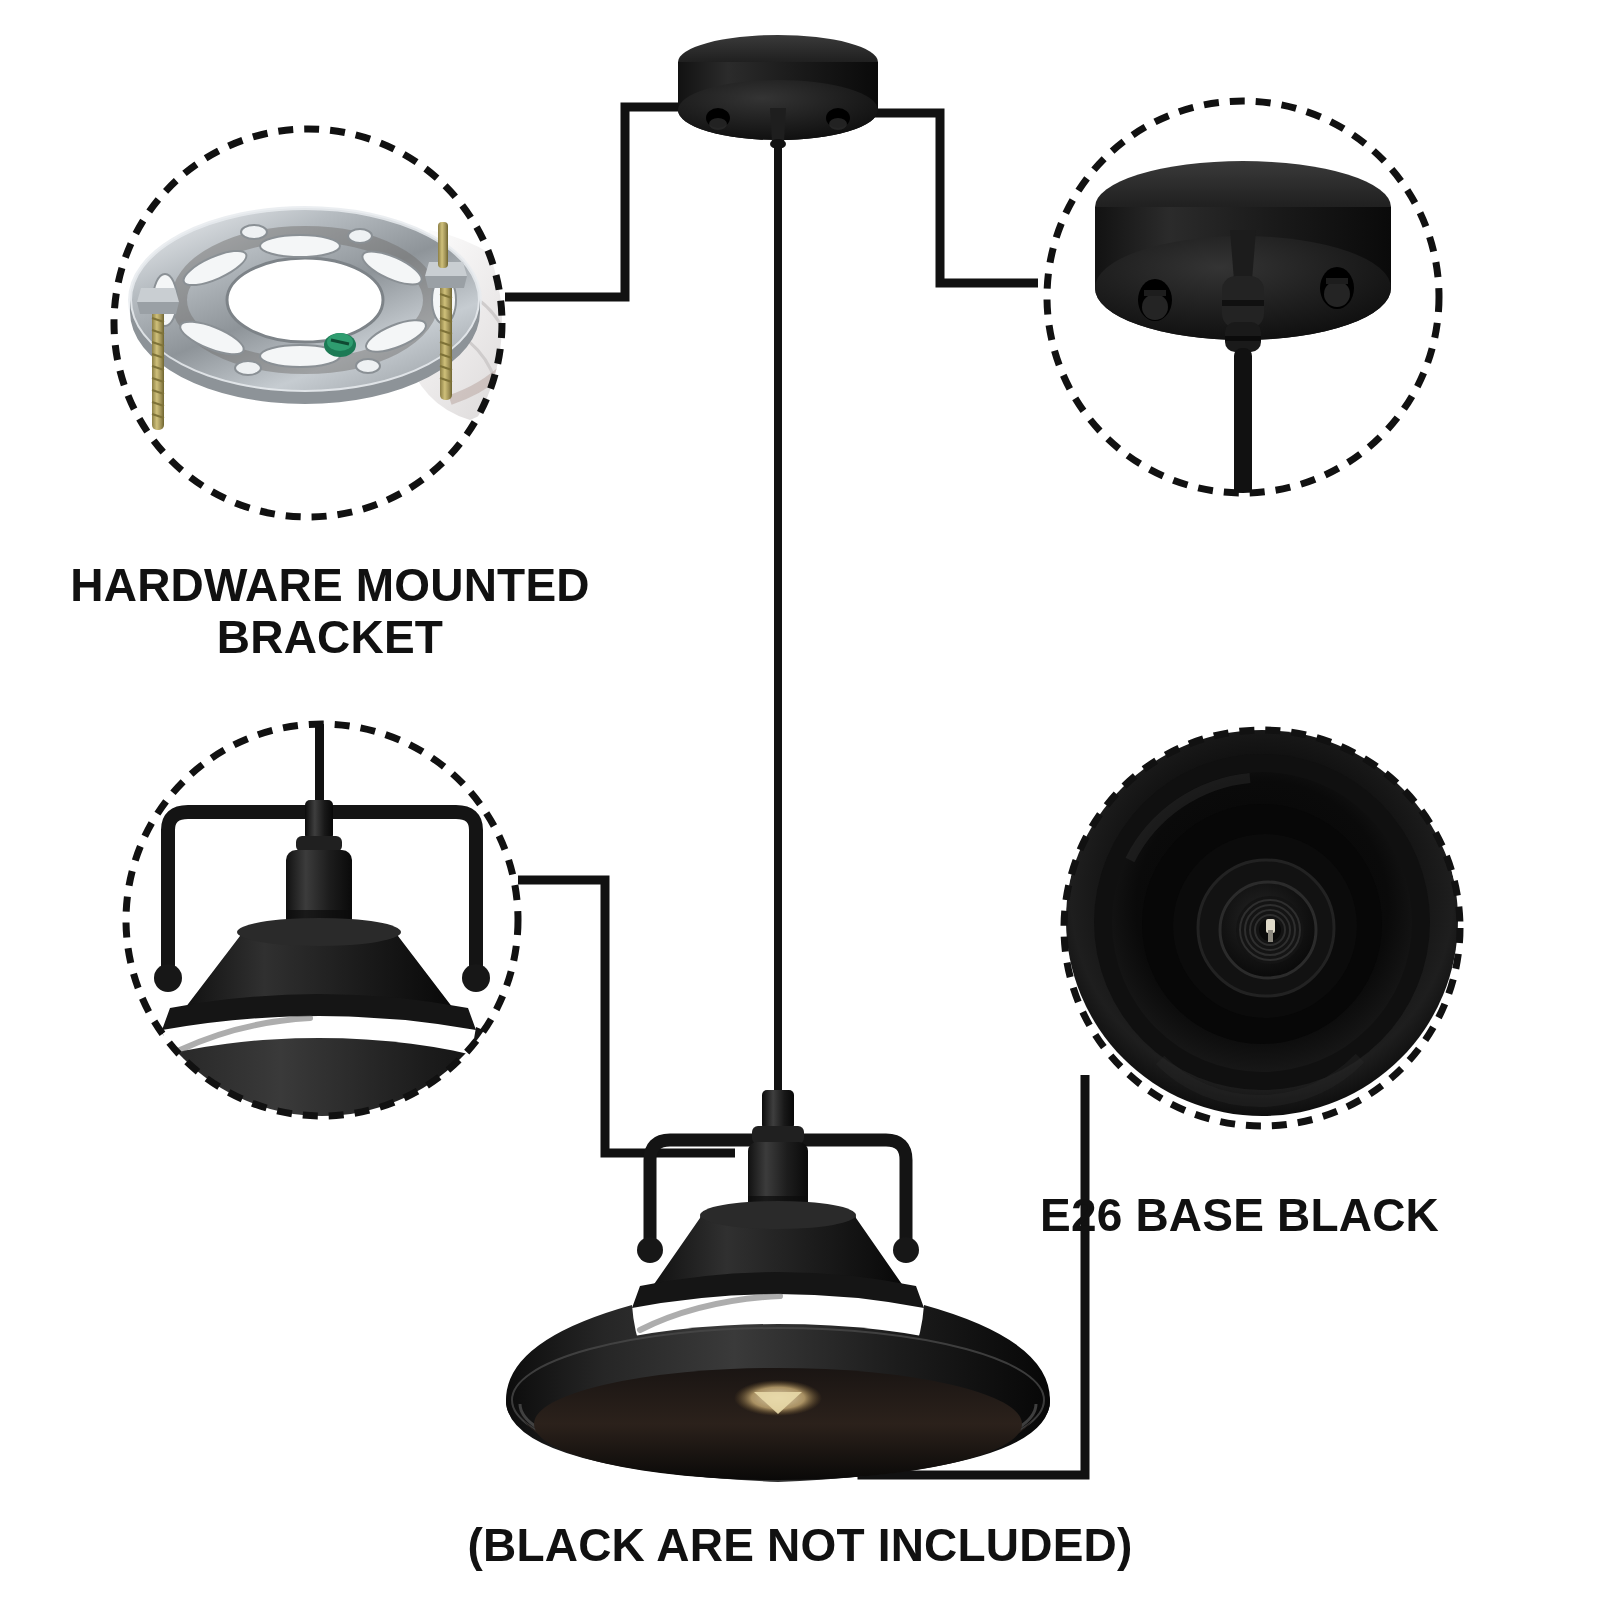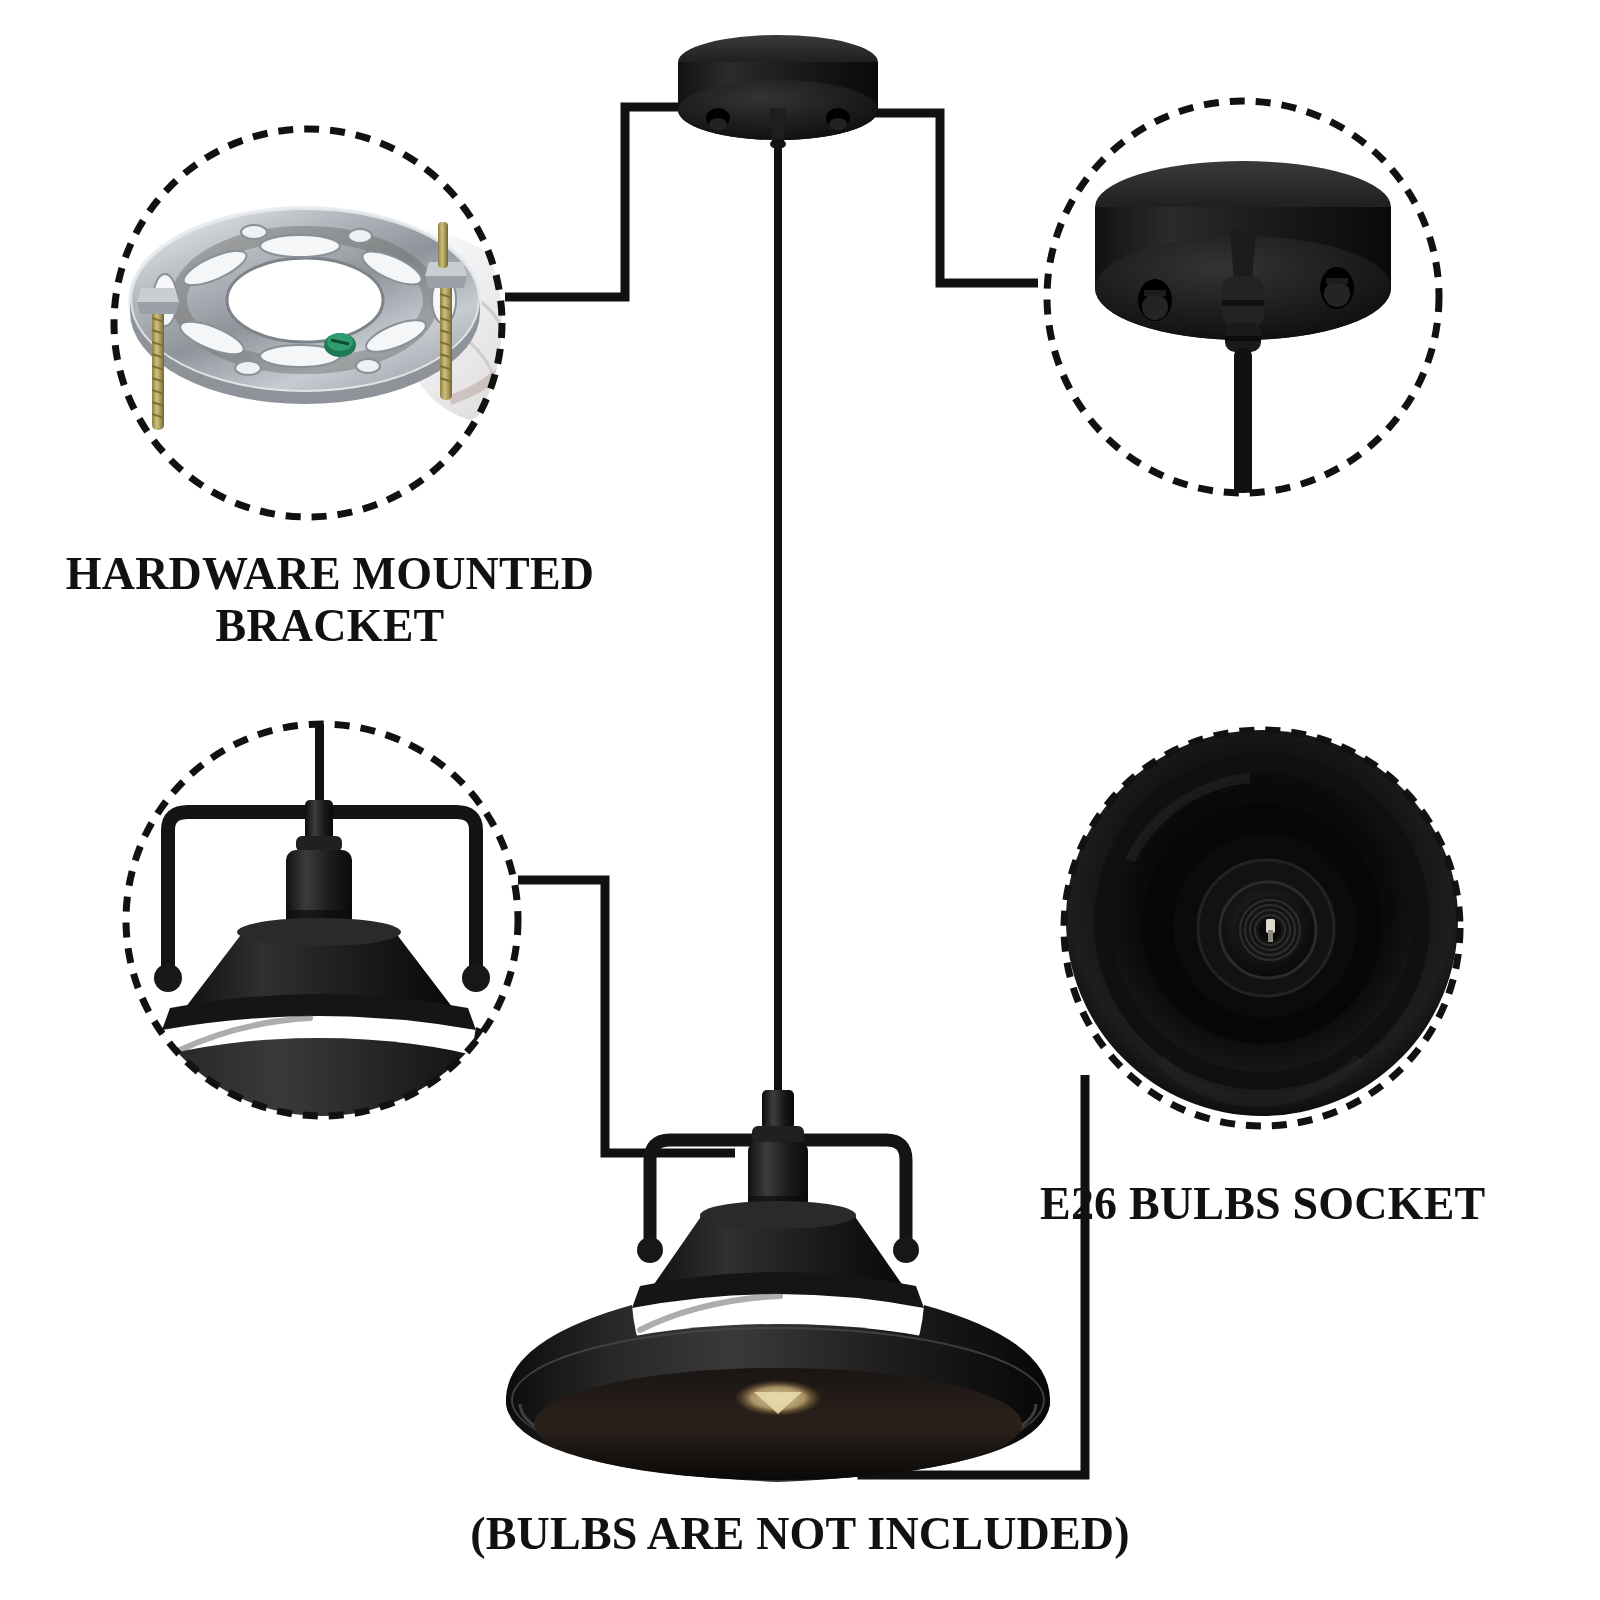--- a/index.html
+++ b/index.html
@@ -18,25 +18,26 @@
   .layer {
     position: absolute;
     left: 0; top: 0;
     width: 1600px;
     height: 1600px;
   }
   .label {
     position: absolute;
     color: #111111;
     font-weight: 700;
-    font-family: Liberation Serif, serif;
+    font-family: Liberation Sans, sans-serif;
     letter-spacing: 0.2px;
     line-height: 1.12;
     text-align: center;
     white-space: pre-line;
+    margin-top: 12px;
   }
   #label-bracket {
     left: 20px;  top: 548px;  width: 620px;
     font-size: 46px;
   }
   #label-canopy {
     left: 980px; top: 548px;  width: 580px;
     font-size: 46px;
   }
   #label-shade {
@@ -401,17 +402,17 @@
       </g>
       <circle cx="1262" cy="928" r="198" fill="none" stroke="#111" stroke-width="7" stroke-dasharray="15 11"></circle>
     </g>
   </svg>
 
   <div class="label" id="label-bracket">HARDWARE MOUNTED
 BRACKET</div>
 
 
 
-  <div class="label" id="label-socket">E26 BULBS SOCKET</div>
-
-  <div class="label" id="label-bulbs">(BULBS ARE NOT INCLUDED)</div>
+  <div class="label" id="label-socket">E26 BASE BLACK</div>
+
+  <div class="label" id="label-bulbs">(BLACK ARE NOT INCLUDED)</div>
 
 </div>
 
 </body></html>

